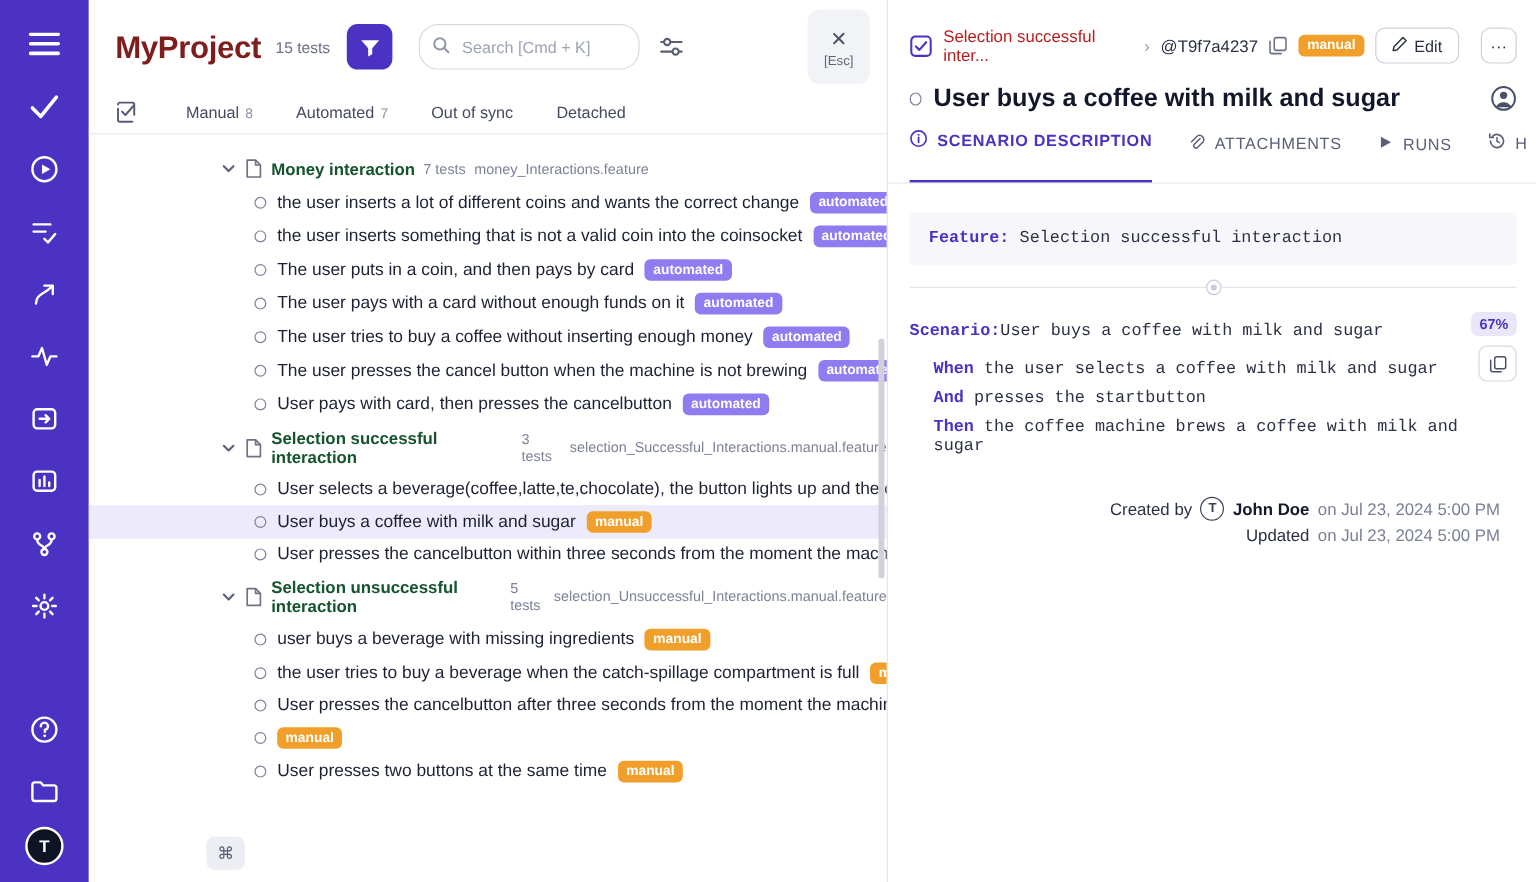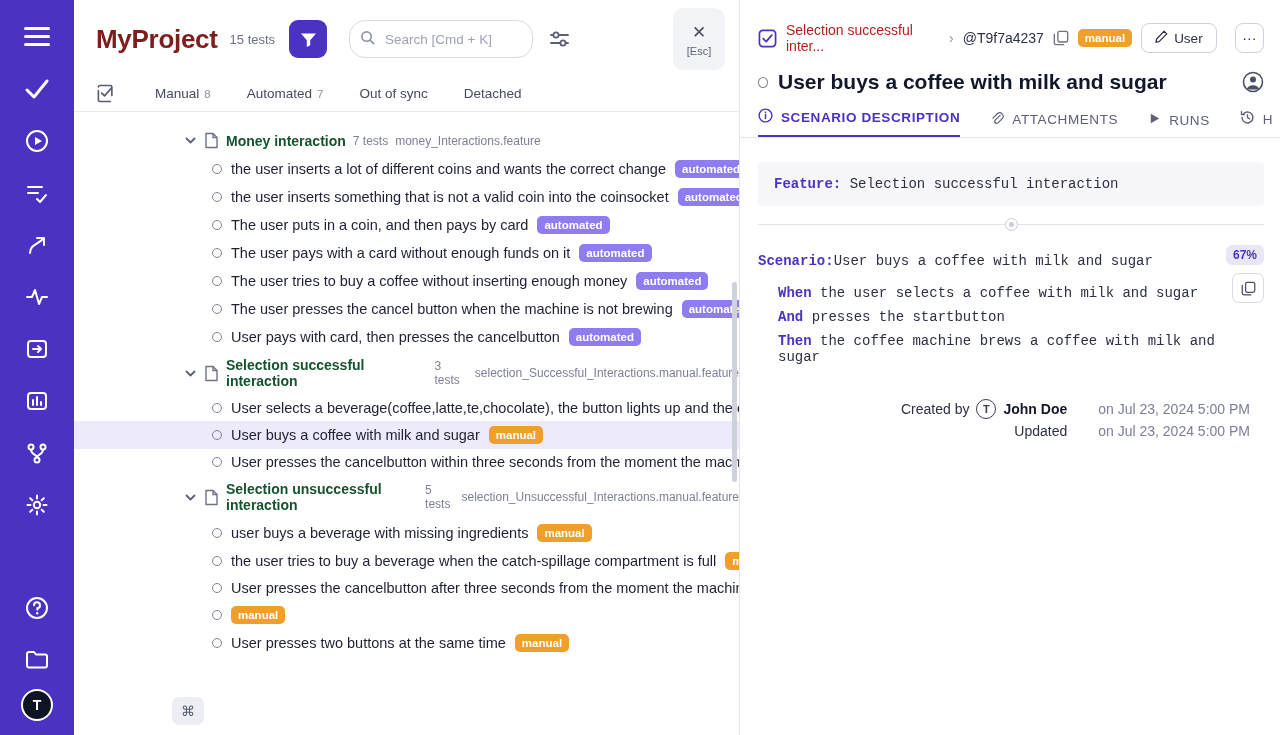--- a/index.html
+++ b/index.html
@@ -128,21 +128,21 @@
     display:flex; align-items:center; justify-content:center; color:#2a2f42; cursor:pointer;
     background:#fff;
   }
   .d-title-row { display:flex; align-items:center; padding:16px 16px 0 18px; gap:10px; }
   .d-title { font-size:21px; font-weight:bold; color:#13172a; }
   .face-ico { margin-left:auto; color:#4a4f66; display:flex; cursor:pointer; }
 
   .d-tabs { display:flex; align-items:flex-end; gap:30px; padding:14px 0 0 18px; border-bottom:1px solid #e6e7ee; }
   .d-tab {
     display:flex; align-items:center; gap:8px; font-size:13.5px; letter-spacing:0.6px;
-    color:#5b6077; padding-bottom:9px; cursor:pointer; white-space:nowrap;
+    color:#5b6077; padding-bottom:24px; cursor:pointer; white-space:nowrap;
   }
   .d-tab.active { color:#4b32c3; border-bottom:2.5px solid #4b32c3; font-weight:bold; }
 
   .feature-block {
     margin:24px 16px 0 18px; background:#f7f7fb; border-radius:4px; padding:14px 16px;
     font-family:"Liberation Mono", monospace; font-size:14px;
   }
   .kw { color:#4b32c3; font-weight:bold; }
   .ftxt { color:#2b3043; }
 
@@ -172,21 +172,21 @@
   }
 
   .meta { margin:34px 30px 0 18px; font-size:14px; color:#2b3043; }
   .meta-row { display:flex; align-items:center; justify-content:flex-end; gap:7px; margin-bottom:4px; }
   .meta-lbl { color:#2b3043; }
   .meta-avatar {
     width:20px; height:20px; border-radius:50%; border:1px solid #3c4156; color:#3c4156;
     display:flex; align-items:center; justify-content:center; font-size:11px; font-weight:bold;
   }
   .meta-name { font-weight:bold; color:#13172a; }
-  .meta-date { color:#7b8096;margin-left:24px; }
+  .meta-date { color:#7b8096; }
 </style>
 </head>
 <body>
 
 <div class="app">
 
   <div class="sidebar">
     <div class="side-ico">
       <svg width="26" height="20" viewBox="0 0 26 20">
           <rect x="0" y="0" width="26" height="3" rx="1.5" fill="#fff"></rect>
@@ -466,21 +466,21 @@
         <svg width="16" height="16" viewBox="0 0 18 18">
             <rect x="5.5" y="1.5" width="11" height="12" rx="2" stroke="#6d7285" stroke-width="1.5" fill="none"></rect>
             <path d="M12 16.5 H3.5 a2 2 0 0 1 -2 -2 V5" stroke="#6d7285" stroke-width="1.5" fill="none" stroke-linecap="round"></path>
           </svg>
       </span>
       <span class="badge manual">manual</span>
       <div class="edit-btn">
         <span><svg width="13" height="13" viewBox="0 0 14 14">
               <path d="M9.8 1.3 L12.7 4.2 L4.4 12.5 L1 13.2 L1.8 9.7 Z" stroke="#2a2f42" stroke-width="1.3" fill="none" stroke-linejoin="round"></path>
             </svg></span>
-        <span>User</span>
+        <span>Edit</span>
       </div>
       <div class="more-btn">···</div>
     </div>
 
     <div class="d-title-row">
       <span class="circ" style="width:11px;height:11px;"></span>
       <span class="d-title">User buys a coffee with milk and sugar</span>
       <span class="face-ico">
         <svg width="22" height="22" viewBox="0 0 22 22">
             <circle cx="11" cy="11" r="9.5" stroke="#4a4f66" stroke-width="1.6" fill="none"></circle>

